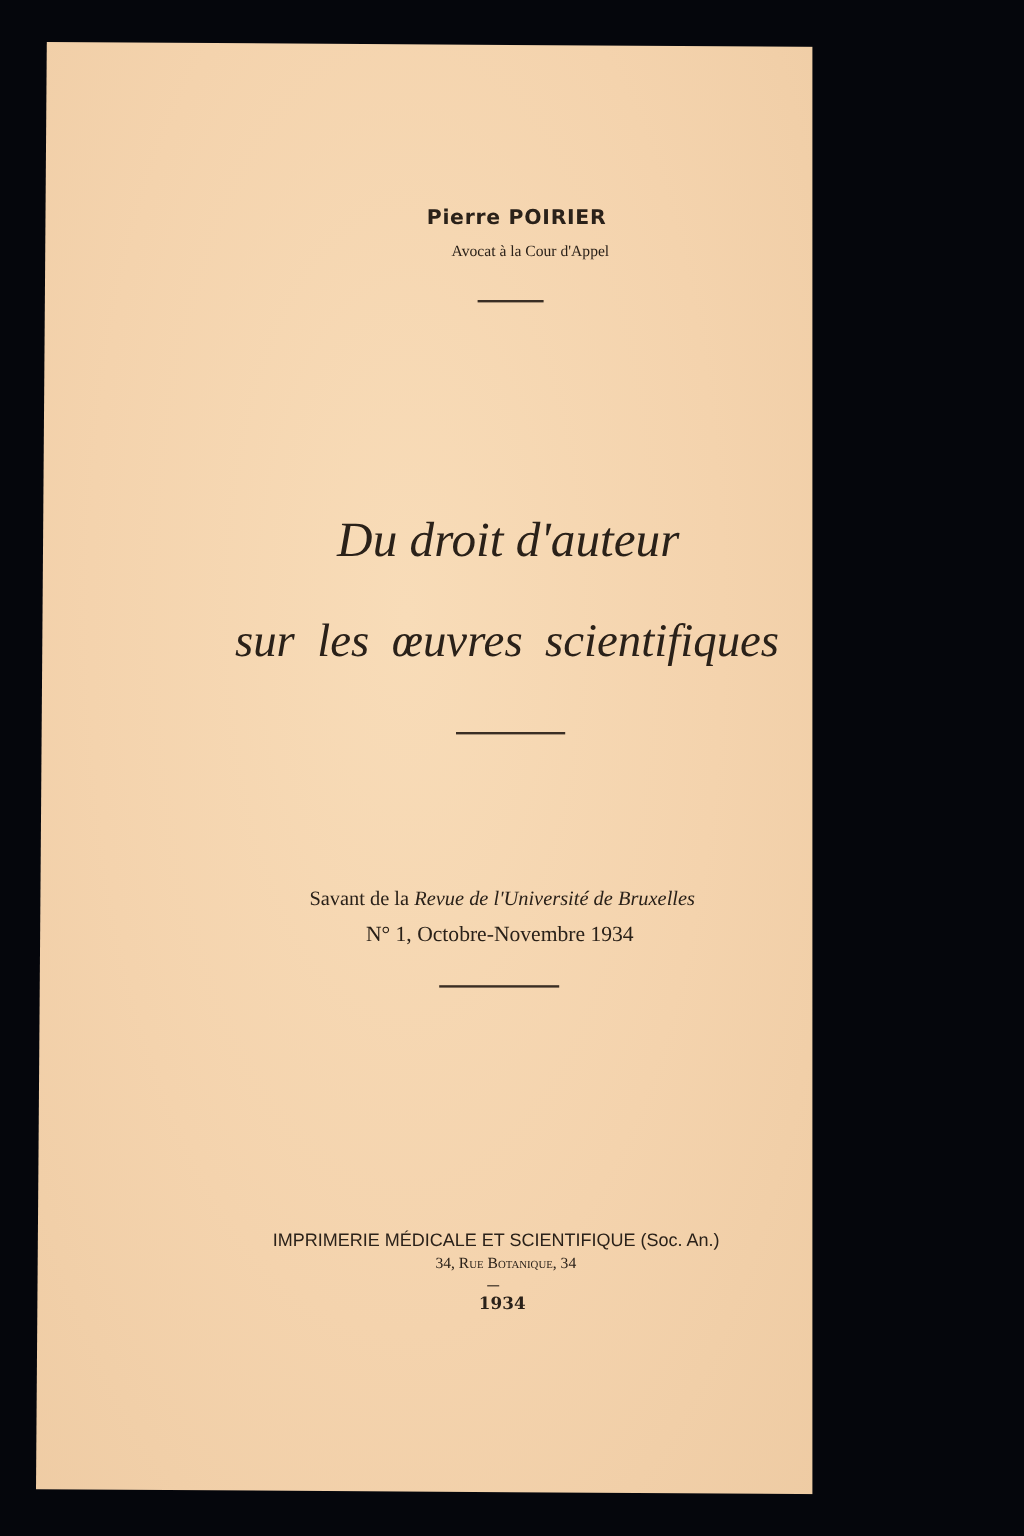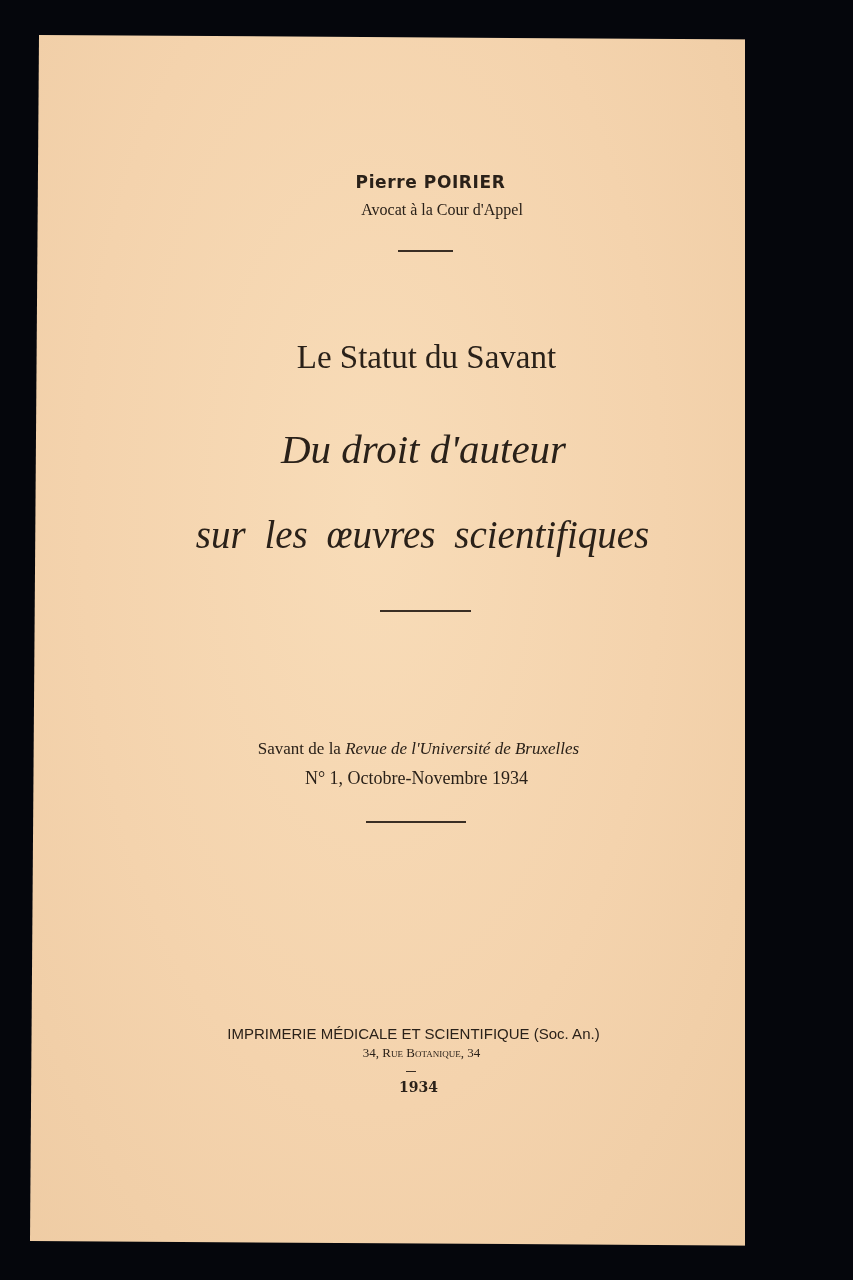--- a/index.html
+++ b/index.html
@@ -1,45 +1,44 @@
 <!DOCTYPE html>
 <html><head>
 <meta charset="utf-8">
 <style>
   html, body { margin:0; padding:0; }
   body { width:853px; height:1280px; background:#05060c; position:relative; overflow:hidden; }
   .page {
-    position:absolute; left:0; top:0; width:745px; height:1280px;
+    position:absolute; left:0; top:0; width:677px; height:1280px;
     background: radial-gradient(ellipse at 50% 40%, #f8dcb8 0%, #f4d3ad 55%, #eecba3 100%);
     clip-path: polygon(39px 35px, 829px 40px, 818px 1246px, 30px 1241px);
   }
   .txt { position:absolute; left:0; width:853px; text-align:center; color:#2a2119; white-space:nowrap; }
   .author { top:172px; font-family:"DejaVu Sans", sans-serif; font-weight:bold; font-size:17px; letter-spacing:0.6px; left:4px; }
-  .role { top:201px; font-family:"Liberation Serif", serif; font-size:16px; left:62px; width:760px; }
+  .role { top:201px; font-family:"Liberation Serif", serif; font-size:13px; left:62px; width:760px; }
   .rule { position:absolute; height:2px; background:#3a2e24; }
   .t1 { top:339px; font-family:"Liberation Serif", serif; font-size:33px; }
   .t2 { top:425px; font-family:"Liberation Serif", serif; font-style:italic; font-size:41px; left:-3px; }
   .t3 { top:512px; font-family:"Liberation Serif", serif; font-style:italic; font-size:39px; word-spacing:9px; left:-4px; }
   .ex1 { top:739px; font-family:"Liberation Serif", serif; font-size:17px; left:-8px; }
   .ex1 i { font-style:italic; }
   .ex2 { top:768px; font-family:"Liberation Serif", serif; font-size:18px; left:-10px; }
   .pub1 { top:1003px; font-family:"Liberation Sans", sans-serif; font-size:14px; }
   .pub2 { top:1025px; font-family:"Liberation Sans", sans-serif; font-size:15px; left:-13px; }
   .pub3 { top:1045px; font-family:"Liberation Serif", serif; font-size:13px; font-variant:small-caps; left:-5px; }
   .pub4 { top:1079px; font-family:"DejaVu Serif", serif; font-weight:bold; font-size:14px; left:-8px; }
 </style>
 </head>
 <body>
 
 <div class="page">
   <div class="txt author">Pierre POIRIER</div>
   <div class="txt role">Avocat à la Cour d'Appel</div>
   <div class="rule" style="left:398px; top:250px; width:55px; height:1.5px;"></div>
 
-  <div class="txt t1">Le Statut du Savant</div>
   <div class="txt t2">Du droit d'auteur</div>
   <div class="txt t3">sur les œuvres scientifiques</div>
   <div class="rule" style="left:380px; top:610px; width:91px;"></div>
 
   <div class="txt ex1"><span>Savant de la </span><i>Revue de l'Université de Bruxelles</i></div>
   <div class="txt ex2">N° 1, Octobre-Novembre 1934</div>
   <div class="rule" style="left:366px; top:821px; width:100px; height:1.5px;"></div>
 
   <div class="txt pub2">IMPRIMERIE MÉDICALE ET SCIENTIFIQUE (Soc. An.)</div>
   <div class="txt pub3">34, Rue Botanique, 34</div>

